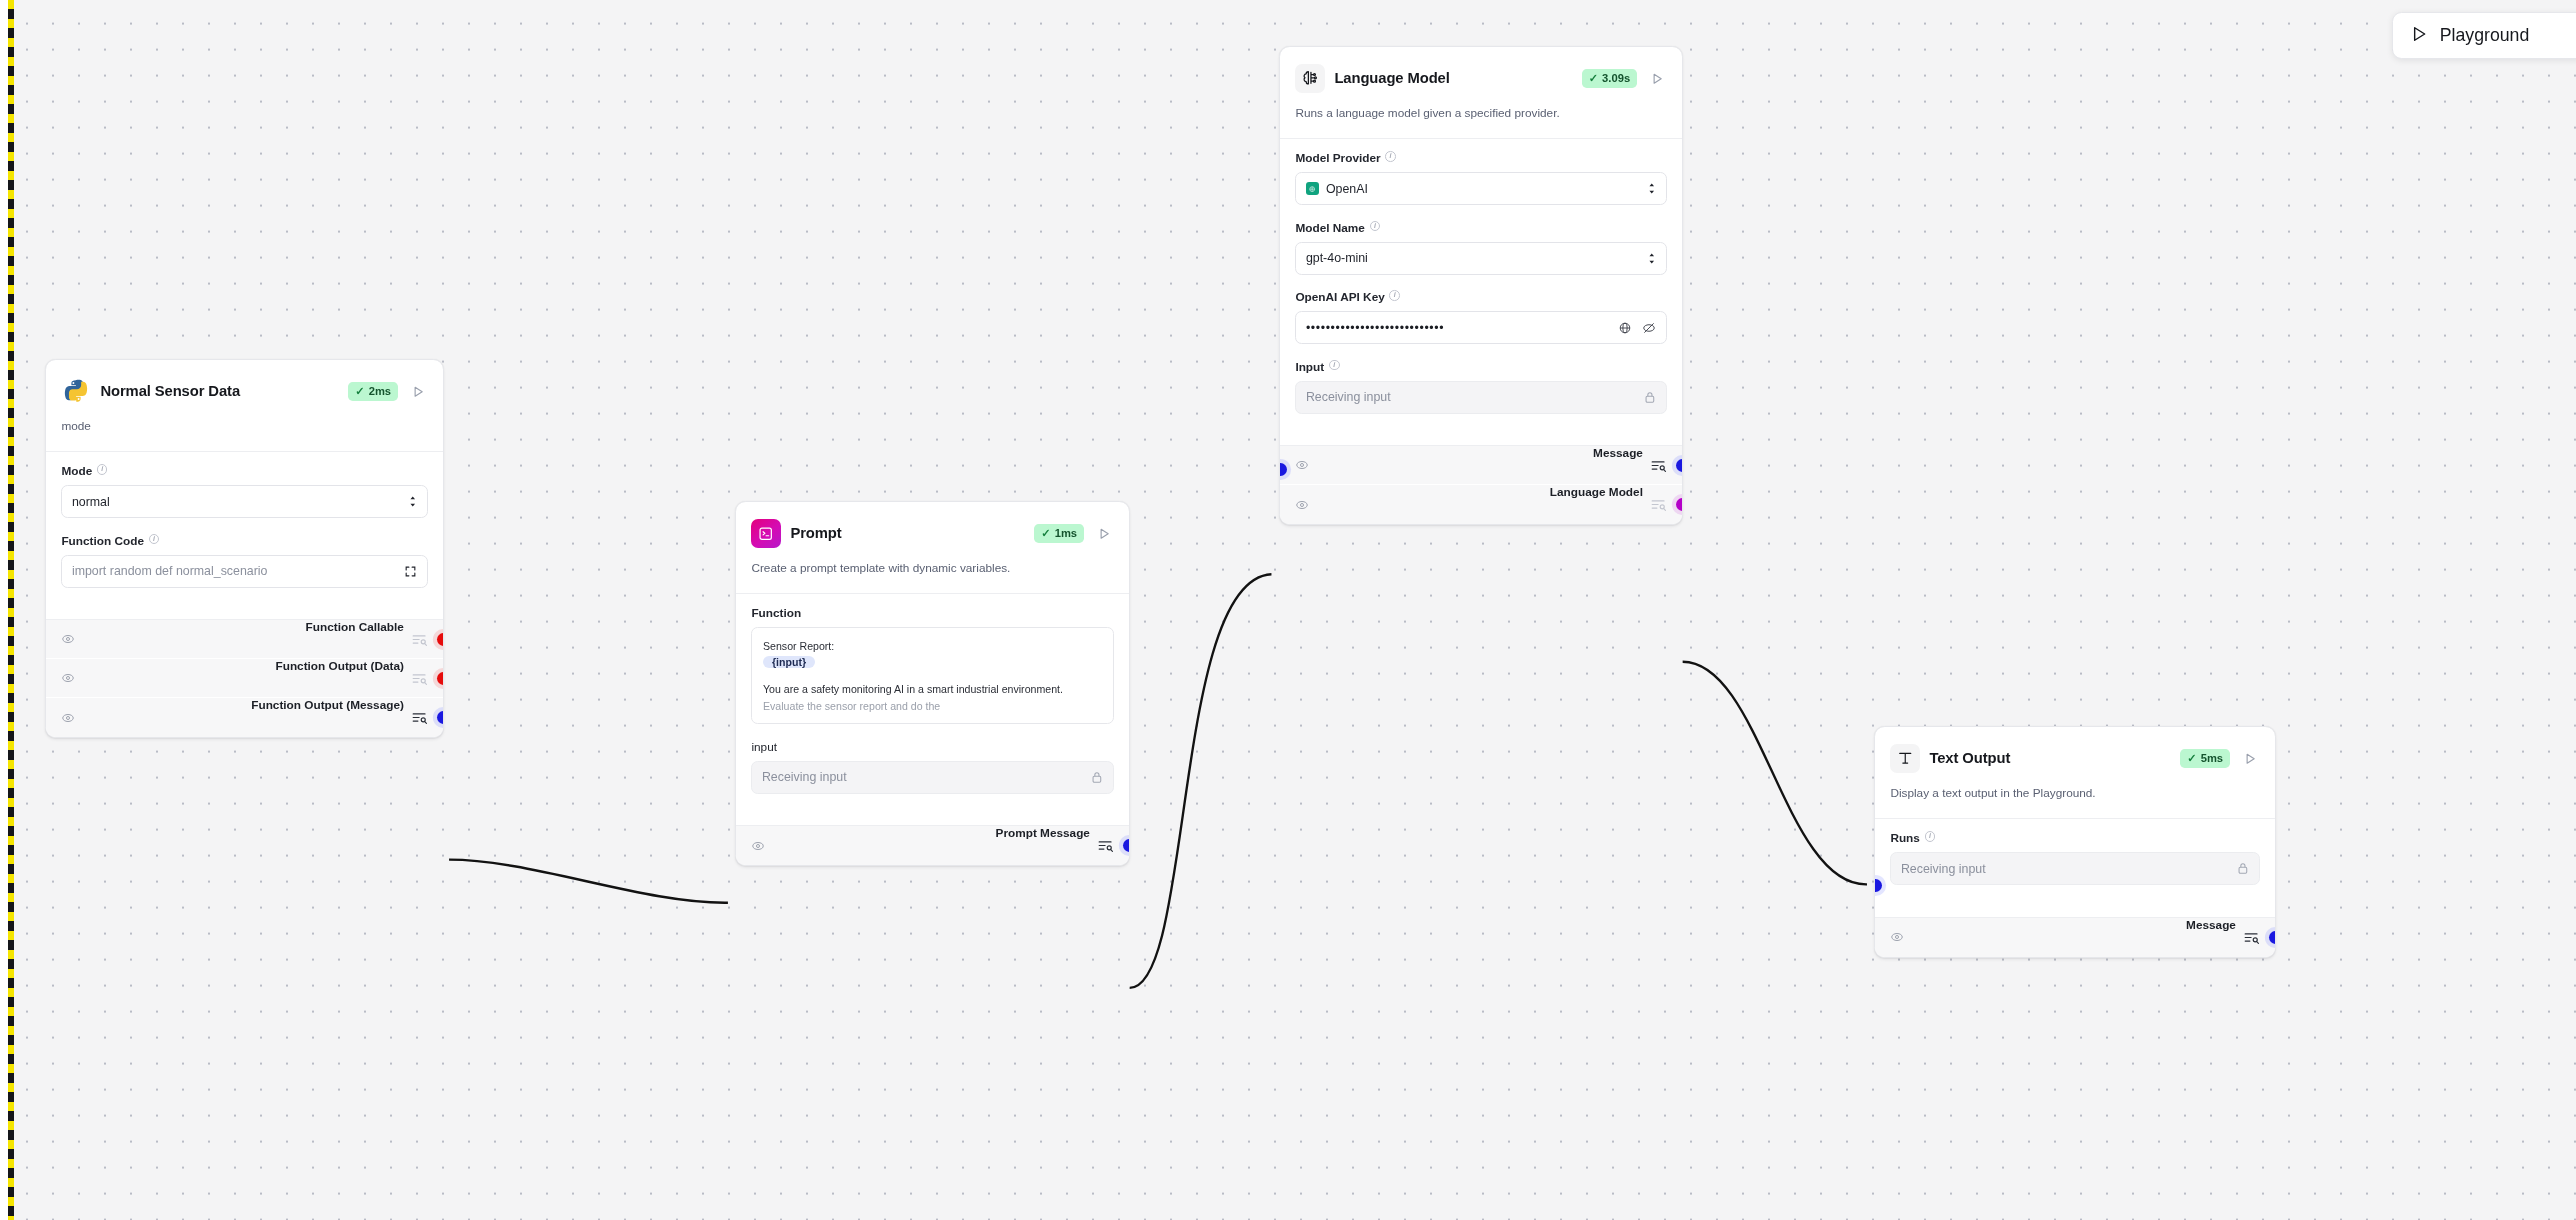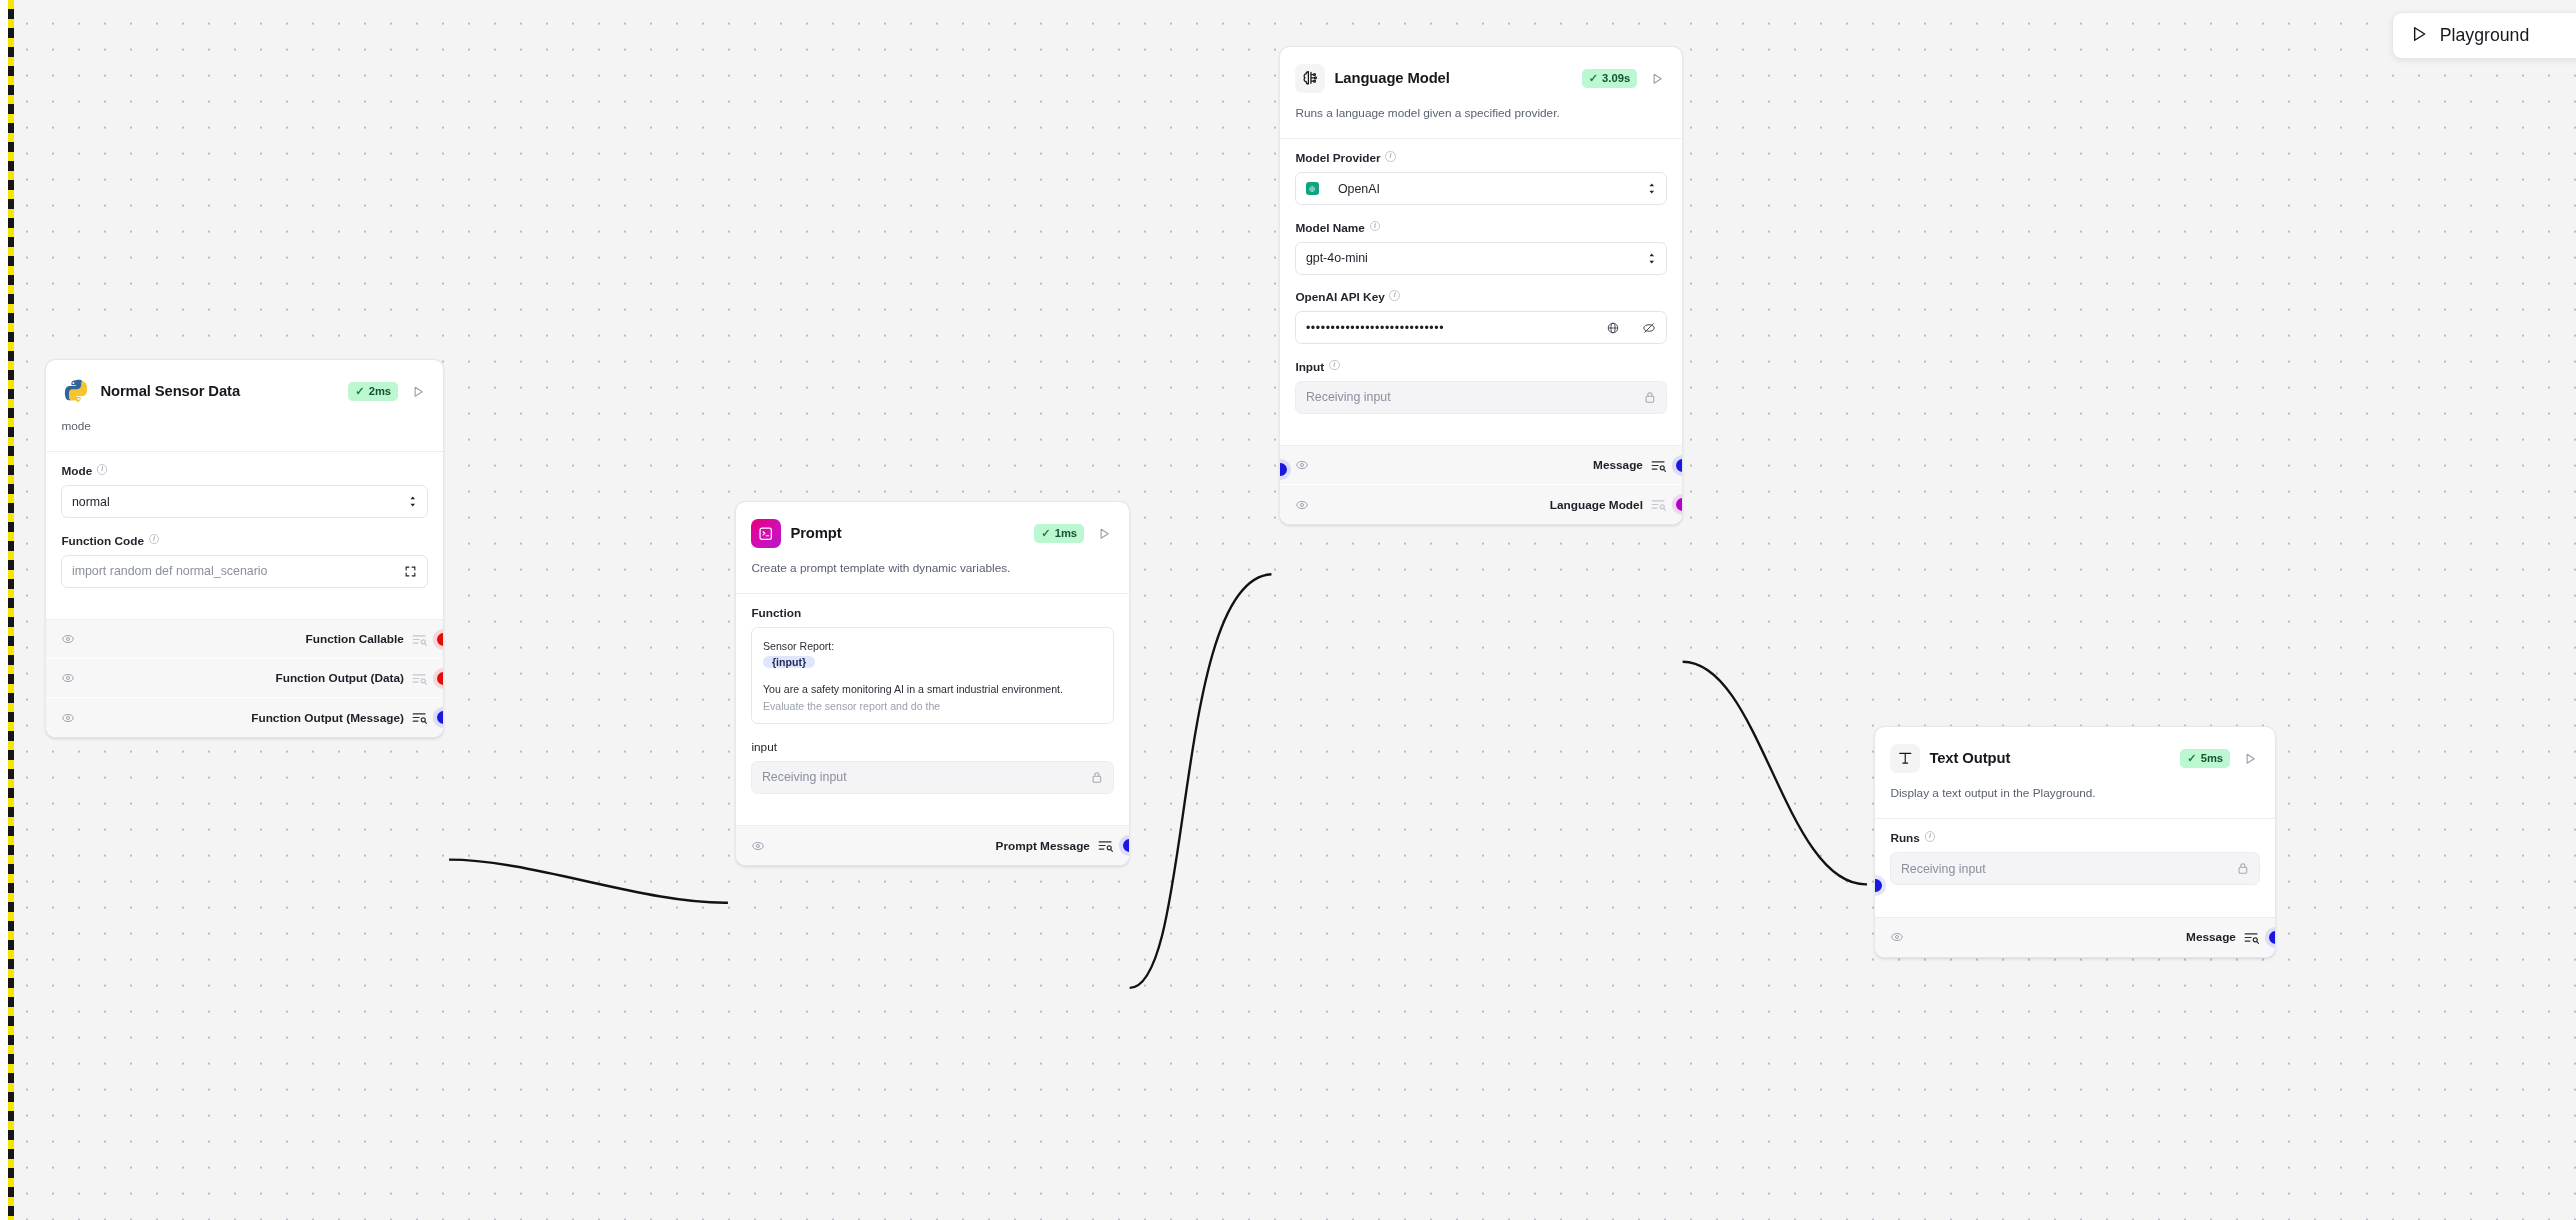--- a/index.html
+++ b/index.html
@@ -82,21 +82,21 @@
   .info-i {
     width: 10.6px; height: 10.6px; border-radius: 50%;
     border: 0.9px solid #c3c6cf; color: #a7abb6;
     font-size: 7px; line-height: 8.9px; text-align: center;
     font-style: italic; font-weight: 700; flex: 0 0 auto;
   }
   .control {
     position: relative;
     border: 0.6px solid #e3e4e9; border-radius: 6.5px;
     height: 33px; display: flex; align-items: center;
-    padding: 0 9.5px; gap: 19px;
+    padding: 0 9.5px; gap: 7px;
     background: #ffffff; font-size: 12.4px; color: #1f222a;
   }
   .control.locked { background: #f4f4f6; border-color: #ebecef; color: #8b909d; }
   .control.muted-text { color: #8b909d; }
   .control .val { flex: 1 1 auto; white-space: nowrap; overflow: hidden; }
   .control .val.mono { font-family: "Liberation Sans", sans-serif; letter-spacing: 0.6px; color: #1b1d23; }
   .ctrl-icon { flex: 0 0 auto; display: flex; align-items: center; }
   .openai-sq {
     width: 13px; height: 13px; border-radius: 3px; background: #10a37f;
     flex: 0 0 auto; display: flex; align-items: center; justify-content: center;
@@ -105,21 +105,21 @@
     border: 0.6px solid #e6e7eb; border-radius: 6.5px;
     padding: 9.5px 10.6px; height: 97px; overflow: hidden;
     font-size: 10.6px; line-height: 1.55; color: #2b2e36;
   }
   .tmpl-var { background: #dfe6fb; color: #1d2a52; border-radius: 6px; padding: 0 9px; font-weight: 600; }
   .tmpl-fade { color: #9ba0ab; }
 
   .ports { border-top: 0.6px solid #edeef1; }
   .port-row {
     position: relative; height: 39px;
-    display: flex; align-items: center; padding: 0 15.4px;
+    display: flex; padding: 0 15.4px;
     background: #f7f7f8; border-bottom: 0.6px solid #ffffff;
   }
   .port-row:last-child { border-bottom: none; }
   .port-eye { width: 16.5px; flex: 0 0 auto; display: flex; align-items: center; }
   .port-spacer { flex: 1 1 auto; }
   .port-label { font-size: 11.8px; font-weight: 600; color: #1c1f26; white-space: nowrap; }
   .port-glyph { margin-left: 8.3px; display: flex; align-items: center; }
 
   .handle {
     position: absolute; width: 13px; height: 13px; border-radius: 50%;

